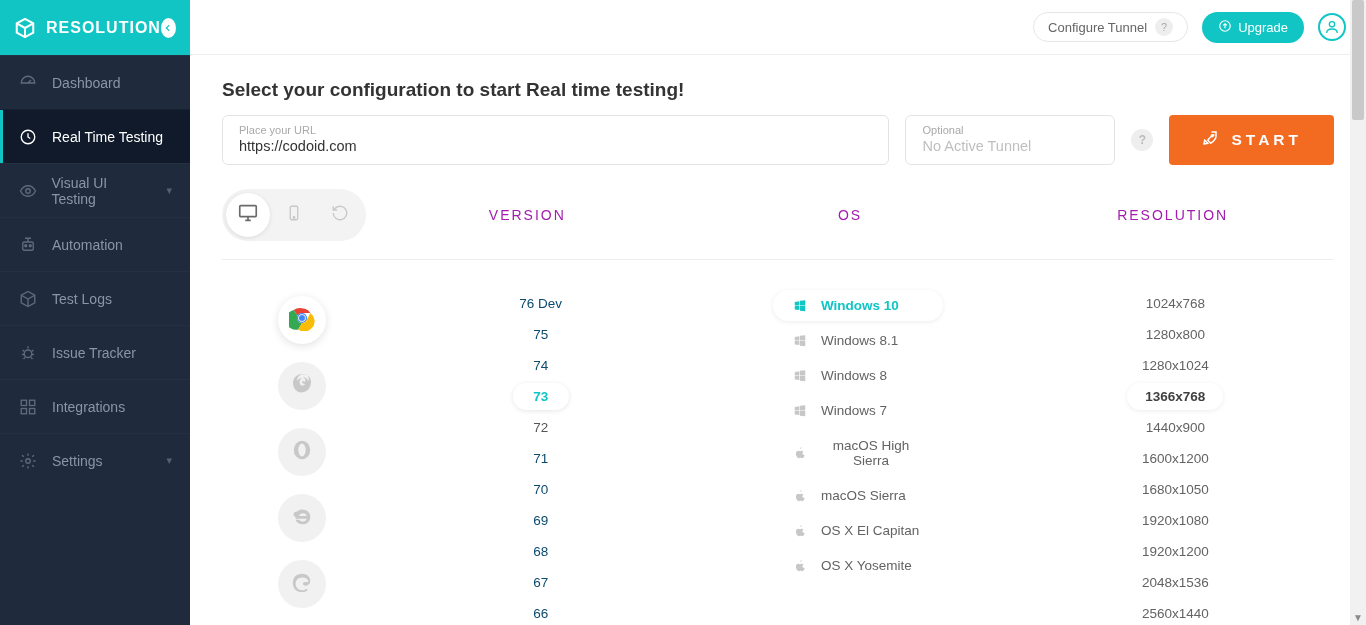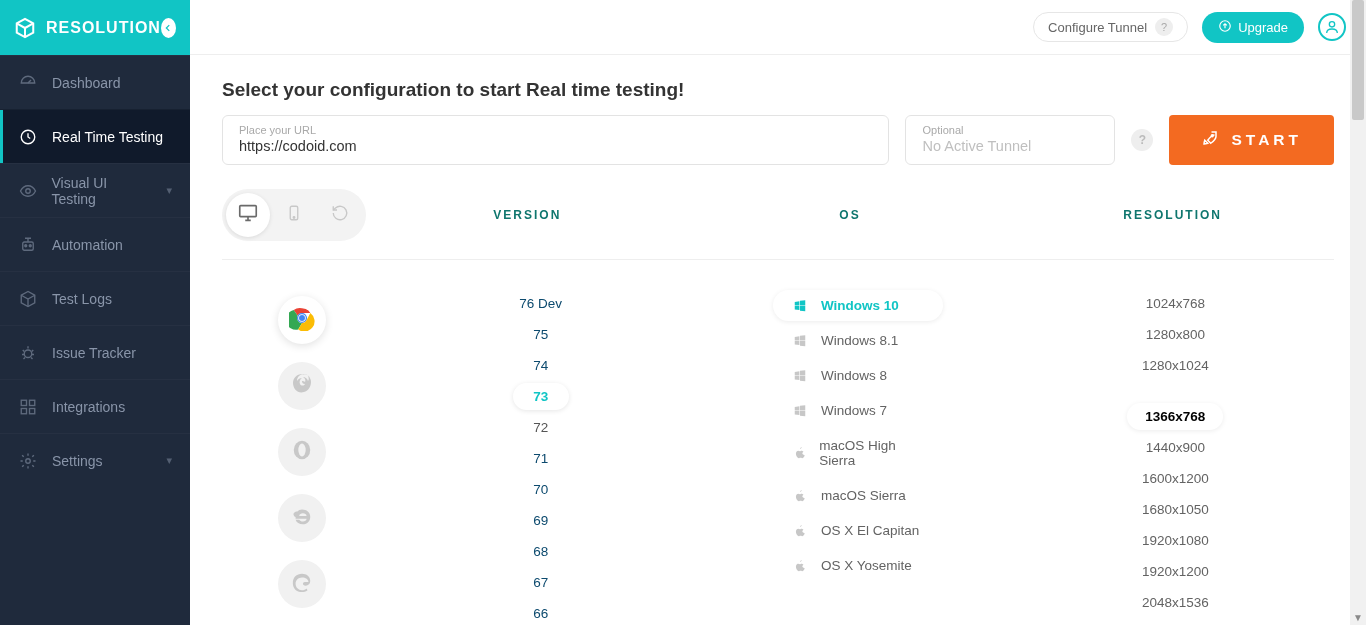--- a/index.html
+++ b/index.html
@@ -38,39 +38,39 @@
   .field-input { border:none; outline:none; font-size:14.5px; color:#333; background:transparent; }
   .field-placeholder { font-size:14.5px; color:#bfbfbf; }
   .help-circ { width:22px;height:22px;border-radius:50%;background:#eee;color:#bbb;font-size:12px;font-weight:700;display:inline-flex;align-items:center;justify-content:center; align-self:center; }
   .start-btn { margin-left:auto; background:#f36a21; color:#fff; border:none; border-radius:4px; padding:0 32px; font-size:15.5px; font-weight:700; letter-spacing:4px; display:flex; align-items:center; gap:12px; cursor:pointer; min-width:140px; justify-content:center; }
 
   .mode-row { display:flex; align-items:center; margin-top:24px; padding-bottom:18px; border-bottom:1px solid #eee; }
   .device-toggle { display:flex; align-items:center; background:#f3f3f3; border-radius:30px; padding:4px; gap: 2px; }
   .device-btn { width:44px; height:44px; border-radius:50%; display:flex; align-items:center; justify-content:center; color:#c8c8c8; cursor:pointer; }
   .device-btn.active { background:#fff; color:#6a6a6a; box-shadow:0 1px 4px rgba(0,0,0,0.1); }
   .col-headers { flex:1; display:flex; }
-  .col-h { flex:1; text-align:center; font-size:12px; letter-spacing:2px; font-weight:700; color:#0f766e; }
+  .col-h { flex:1; text-align:center; font-size:14px; letter-spacing:2px; font-weight:400; color:#a21caf; }
 
   .options { display:flex; padding: 30px 0 40px; margin: 0 32px; }
   .browsers { width:160px; display:flex; flex-direction:column; align-items:center; gap:18px; padding-top: 6px; }
   .b-circle { width:48px; height:48px; border-radius:50%; background:#f1f1f1; display:flex; align-items:center; justify-content:center; cursor:pointer; }
   .b-circle.active { background:#fff; box-shadow:0 2px 8px rgba(0,0,0,0.12); }
 
   .col-list { flex:1; display:flex; flex-direction:column; align-items:center; gap:4px; }
   .ver-item { font-size:13.5px; color:#0c4a6e; padding:6px 18px; border-radius:20px; cursor:pointer; min-width:56px; text-align:center; }
   .ver-item.dark { color:#555; }
   .ver-item.selected { background:#fff; color:#11c5c5; font-weight:700; box-shadow:0 1px 5px rgba(0,0,0,0.1); }
 
-  .os-item { display:flex; align-items:center; gap:12px; font-size:13.5px; color:#636363; padding:8px 20px; border-radius:20px; cursor:pointer; width:170px; }
+  .os-item { display:flex; align-items:center; gap:12px; font-size:13.5px; color:#636363; padding:8px 20px; border-radius:20px; cursor:pointer; width:170px;text-align:center; }
   .os-item .osic { width:16px; color:#c7c7c7; display:inline-flex; }
   .os-item.selected { background:#fff; color:#11c5c5; font-weight:700; box-shadow:0 1px 5px rgba(0,0,0,0.08); }
   .os-item.selected .osic { color:#11c5c5; }
 
   .res-item { font-size:13.5px; color:#636363; padding:6px 18px; border-radius:20px; cursor:pointer; }
-  .res-item.selected { background:#fff; color:#000000; font-weight:700; box-shadow:0 1px 5px rgba(0,0,0,0.08);margin-top:20px; }
+  .res-item.selected { background:#fff; color:#404040; font-weight:700; box-shadow:0 1px 5px rgba(0,0,0,0.08); }
 
   
   .page-scroll { position:absolute; right:0; top:0; bottom:0; width:16px; background:#f1f1f1; }
   .page-scroll .thumb { position:absolute; left:2px; right:2px; top:0; height:120px; background:#c9c9c9; border-radius:2px; }
   .page-scroll .arr { position:absolute; left:0; right:0; height:16px; display:flex; align-items:center; justify-content:center; color:#8a8a8a; font-size:10px; }
   .page-scroll .arr.top { top:0; } .page-scroll .arr.bot { bottom:0; }
 </style>
 </head>
 <body>
 

